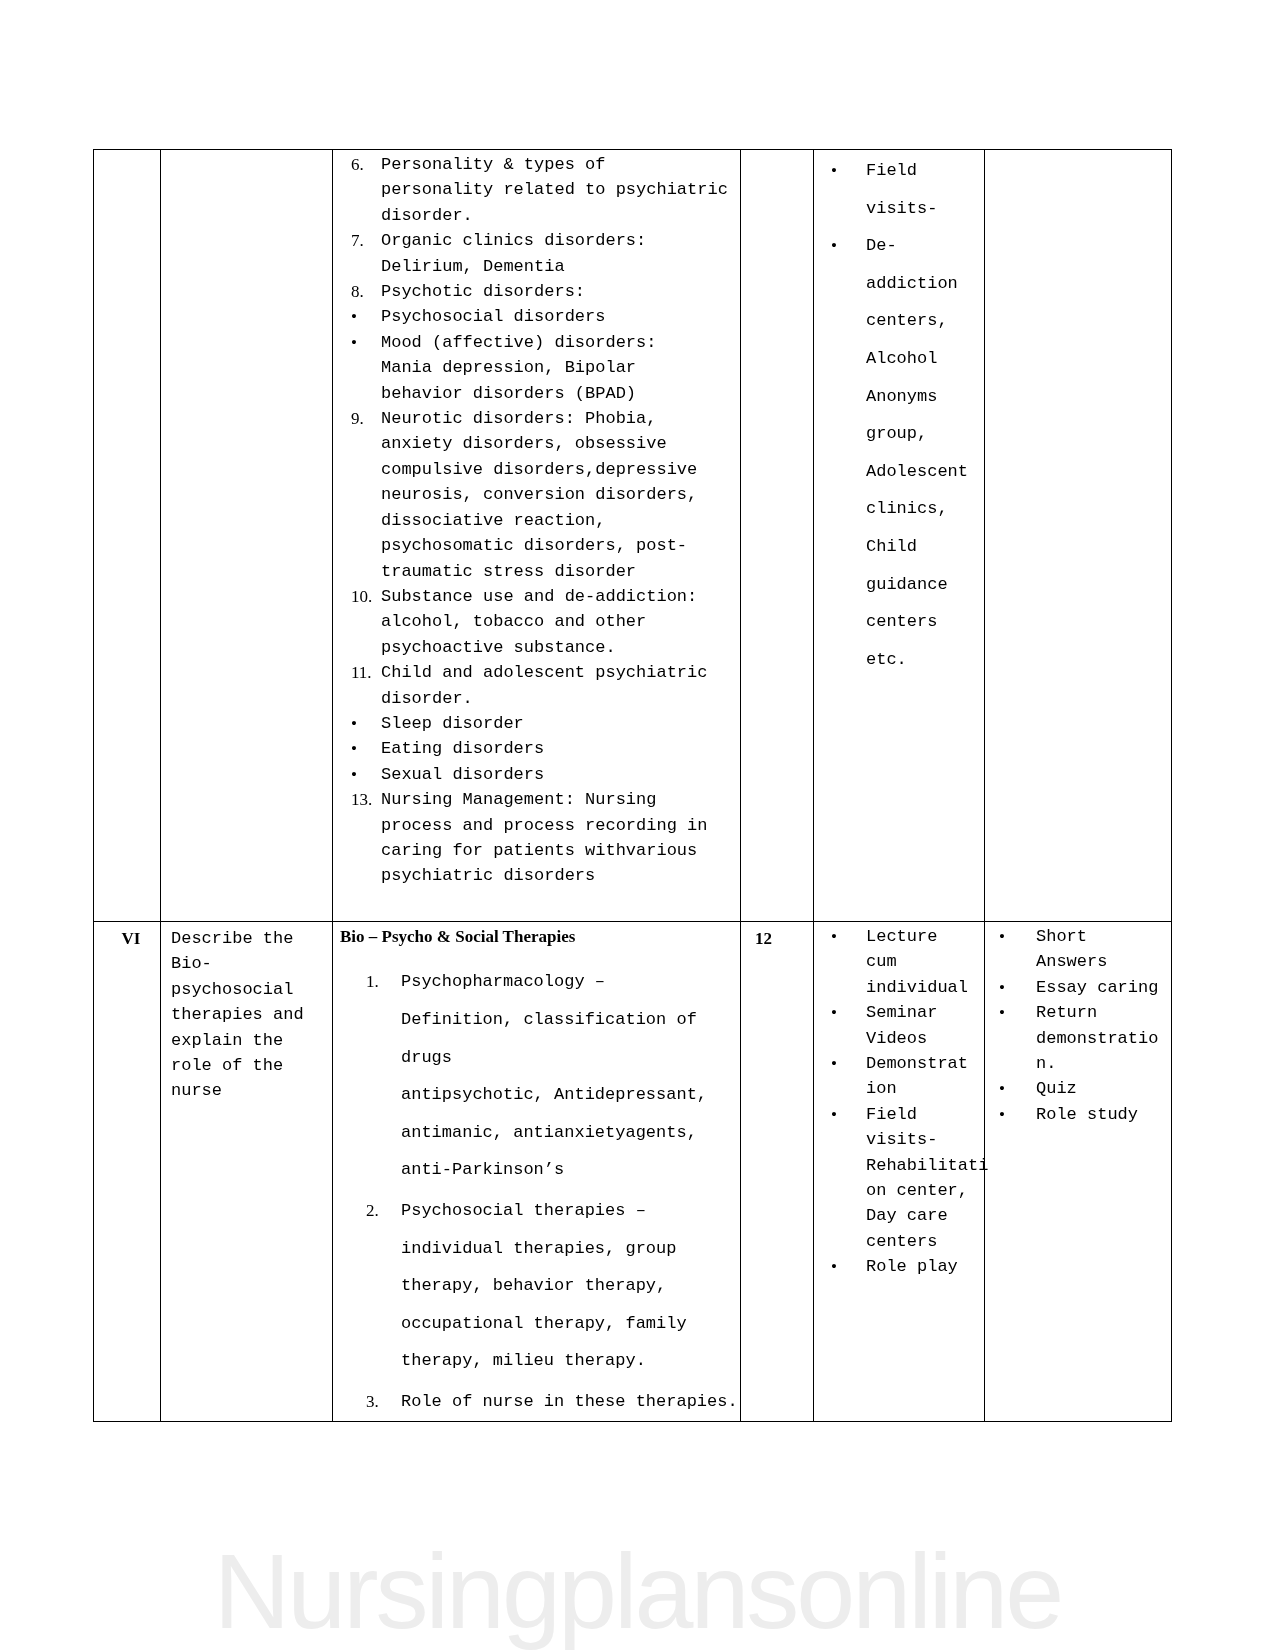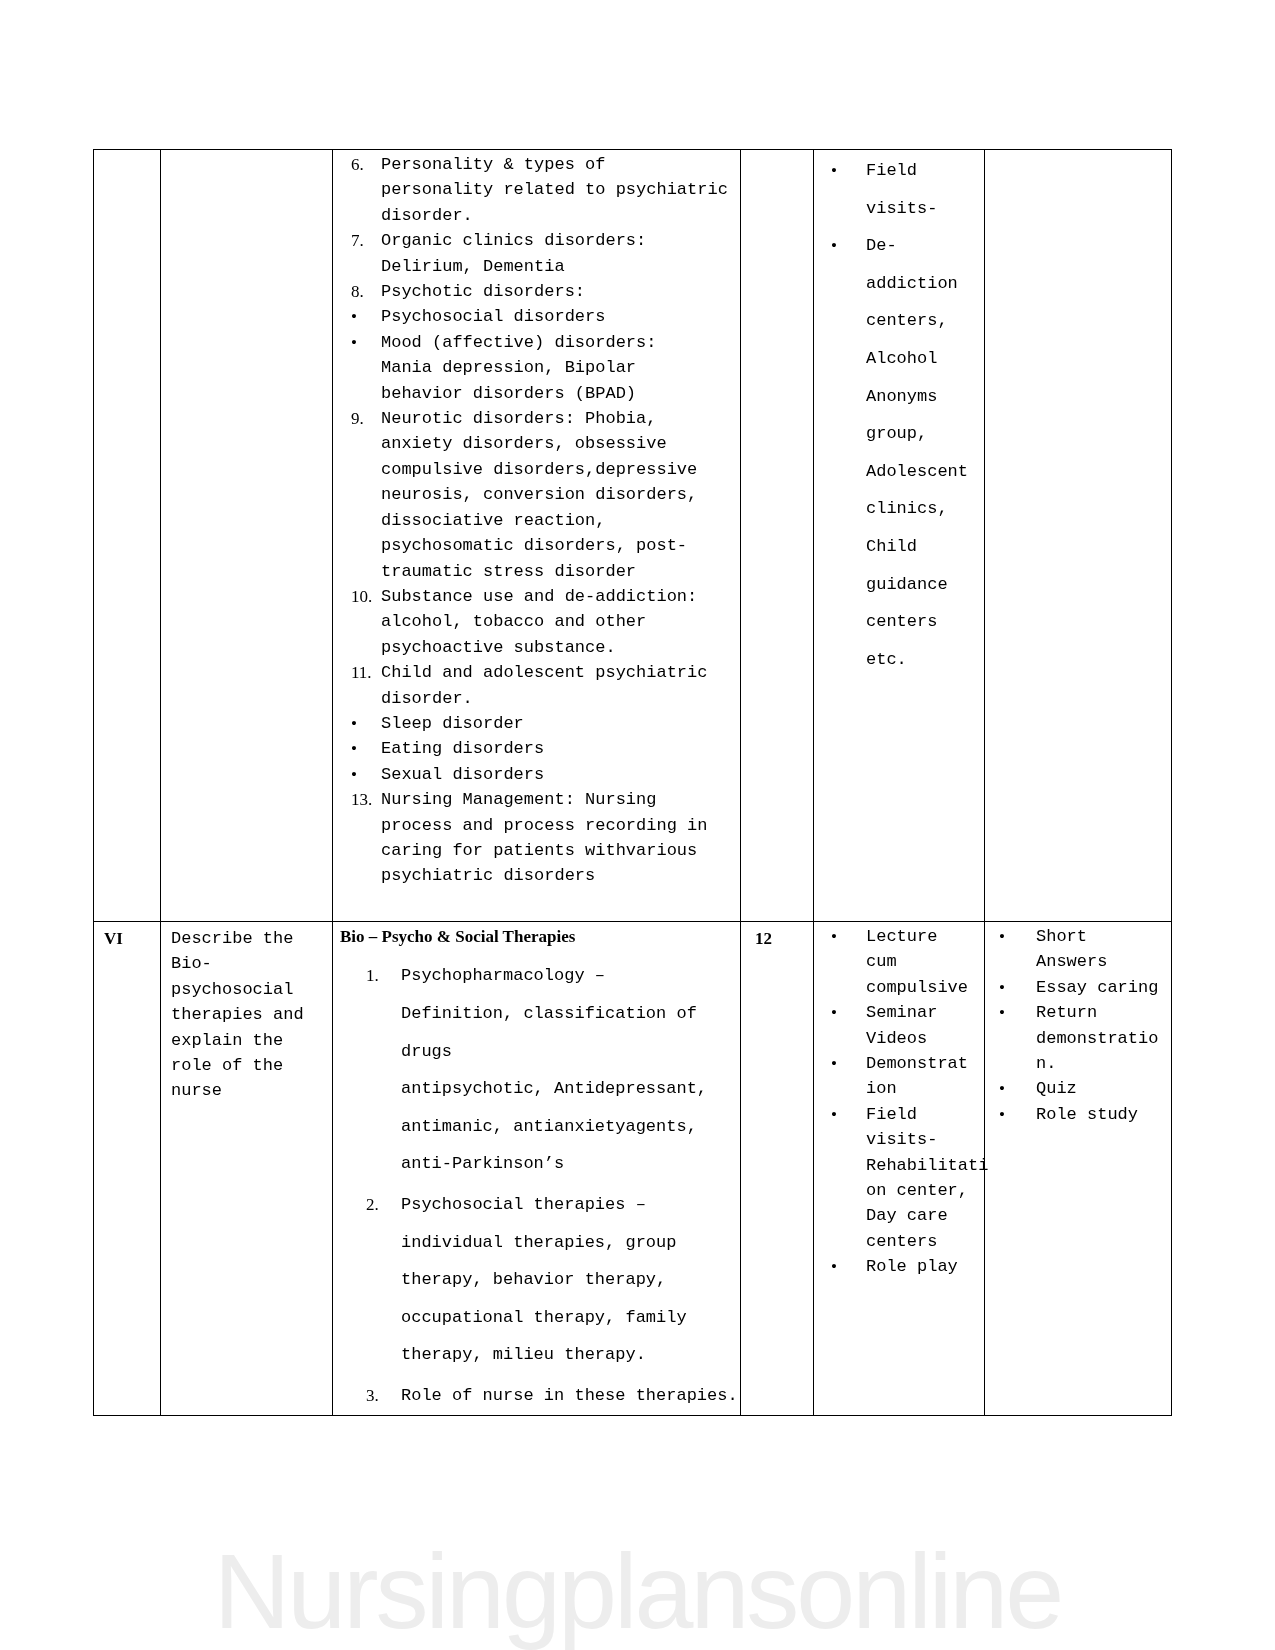--- a/index.html
+++ b/index.html
@@ -30,25 +30,25 @@
   col.c-hours{width:73px;}
   col.c-teach{width:171px;}
   col.c-assess{width:187px;}
   tr.row-0{height:772px;}
   tr.row-1{height:460px;}
 
   .pre{white-space:pre-line;font-family:Liberation Mono, monospace;}
   .sp-single{line-height:25.4px;}
   .sp-double{line-height:37.6px;}
 
-  .unit-text{font-weight:bold;padding:2px 0 0 10px;line-height:25.4px;}
+  .unit-text{font-weight:bold;padding:2px 0 0 10px;line-height:25.4px;text-align:center;}
   .obj-text{padding:2px 2px 0 10px;}
   .hours-text{padding:2px 0 0 14px;line-height:25.4px;font-weight:bold;}
 
-  .content-heading{font-weight:bold;padding-left:7px;line-height:25.4px;margin-bottom:8px;}
+  .content-heading{font-weight:bold;padding-left:7px;line-height:25.4px;margin-bottom:14px;}
   .content-heading:empty{display:none;margin:0;}
 
   .content-list{padding-left:18px;}
   .content-list.deep-indent{padding-left:33px;}
   .content-list .item{display:flex;align-items:flex-start;}
   .content-list .marker{flex:0 0 28px;margin-right:2px;}
   .content-list.deep-indent .marker{margin-right:7px;}
   .content-list .text{flex:1;min-width:0;}
   .content-list.sp-double .item + .item{margin-top:3px;}
 
@@ -234,21 +234,21 @@
         </td>
         <td class="cell hours">
           <div class="hours-text">12</div>
         </td>
         <td class="cell teach">
           <div class="bullet-list sp-single">
   <div class="item">
     <span class="marker">•</span>
     <span class="text pre">Lecture
 cum
-compulsive</span>
+individual</span>
   </div>
 
   <div class="item">
     <span class="marker">•</span>
     <span class="text pre">Seminar
 Videos</span>
   </div>
 
   <div class="item">
     <span class="marker">•</span>

